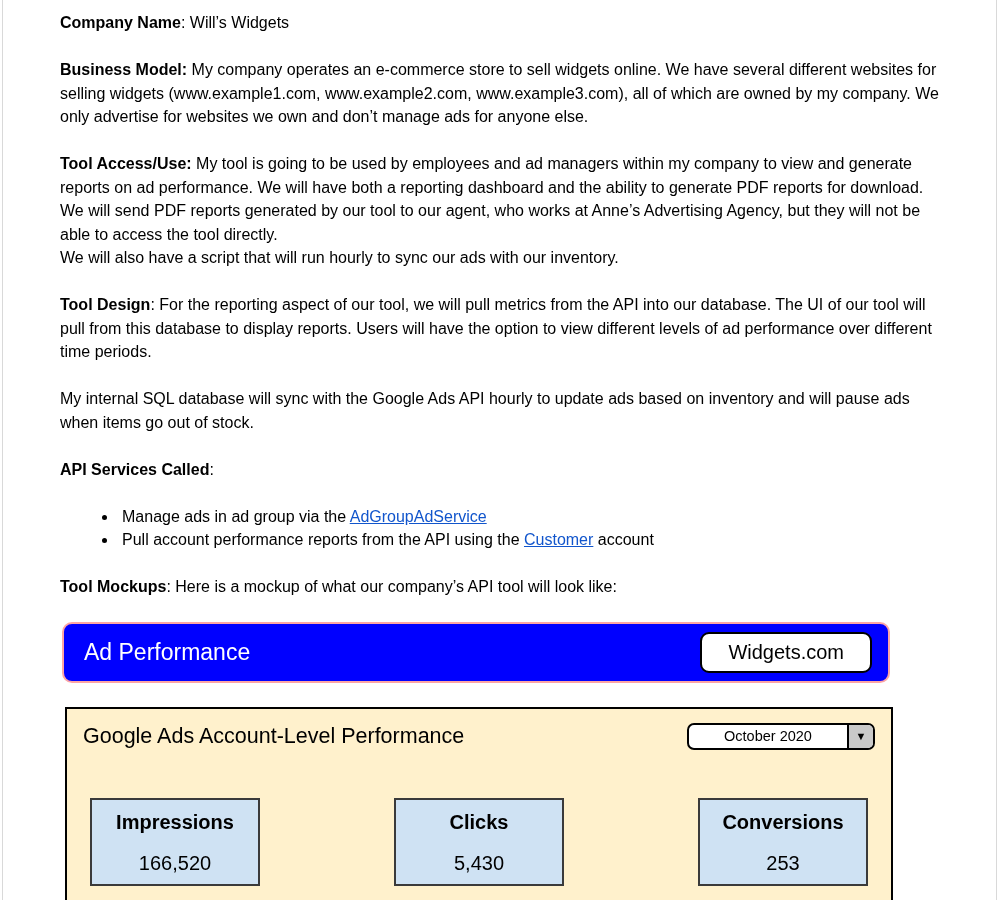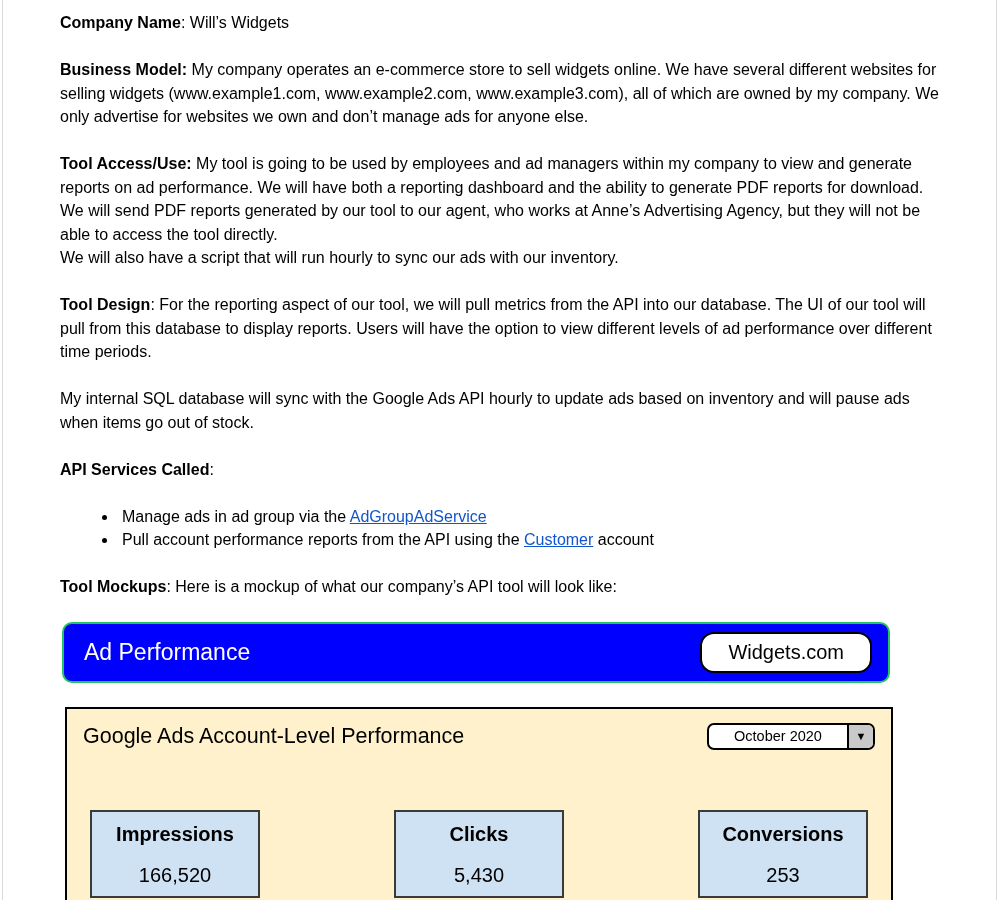--- a/index.html
+++ b/index.html
@@ -17,50 +17,50 @@
   .doc p { margin:23.5px 0; }
   .doc p.first { margin-top:9px; }
   .doc b { font-weight:bold; }
   .doc ul { margin:0; padding-left:58px; }
   .doc li { padding-left:4px; }
   a.doclink { color:#1155cc; text-decoration:underline; cursor:pointer; }
 
   
   .adbar {
     margin:12px 0 0 2px; width:828px; height:61px;
-    background:#0000ff; border:2px solid #22c55e; border-radius:10px;
+    background:#0000ff; border:2px solid #fca5a5; border-radius:10px;
     display:flex; align-items:center; justify-content:space-between;
     padding:0 16px 0 20px;
   }
   .adbar-title { color:#ffffff; font-size:23px; }
   .site-btn {
-    background:#ffffff; color:#000; border:2px solid #000; border-radius:14px;
+    background:#ffffff; color:#000; border:2px solid #000; border-radius:9px;
     font-size:20px; padding:7px 26px; font-family:inherit; cursor:pointer;
   }
 
   
   .panel {
     margin:24px 0 0 5px; width:828px; height:206px;
     background:#fff1cc; border:2px solid #000;
     box-shadow:0 6px 0 #5d5a50;
     padding:14px 16px 0 16px;
   }
   .panel-top { display:flex; align-items:center; justify-content:space-between; }
   .panel-title { font-size:21.5px; }
   .dropdown {
-    display:flex; align-items:stretch; width:168px; height:27px;
+    display:flex; align-items:stretch; width:188px; height:27px;
     background:#ffffff; border:2px solid #000; border-radius:7px; overflow:hidden; cursor:pointer;
   }
   .dd-value { flex:1; font-size:14.5px; display:flex; align-items:center; justify-content:center; }
   .dd-btn {
     width:26px; background:#c9c9c9; border-left:2px solid #000;
     display:flex; align-items:center; justify-content:center; font-size:11px;
   }
 
-  .cards { margin-top:60px; display:flex; justify-content:space-between; padding:0 7px; }
+  .cards { margin-top:48px; display:flex; justify-content:space-between; padding:0 7px; }
   .card {
     width:170px; height:88px; background:#cfe2f3;
     border:2px solid #3a3a3a; text-align:center;
   }
   .card-label { font-weight:bold; font-size:20px; margin-top:11px; }
   .card-value { font-size:20px; margin-top:17px; }
 
   .camp-link { display:inline-block; margin:9px 0 0 9px; font-size:15.5px; }
 </style>
 </head>

